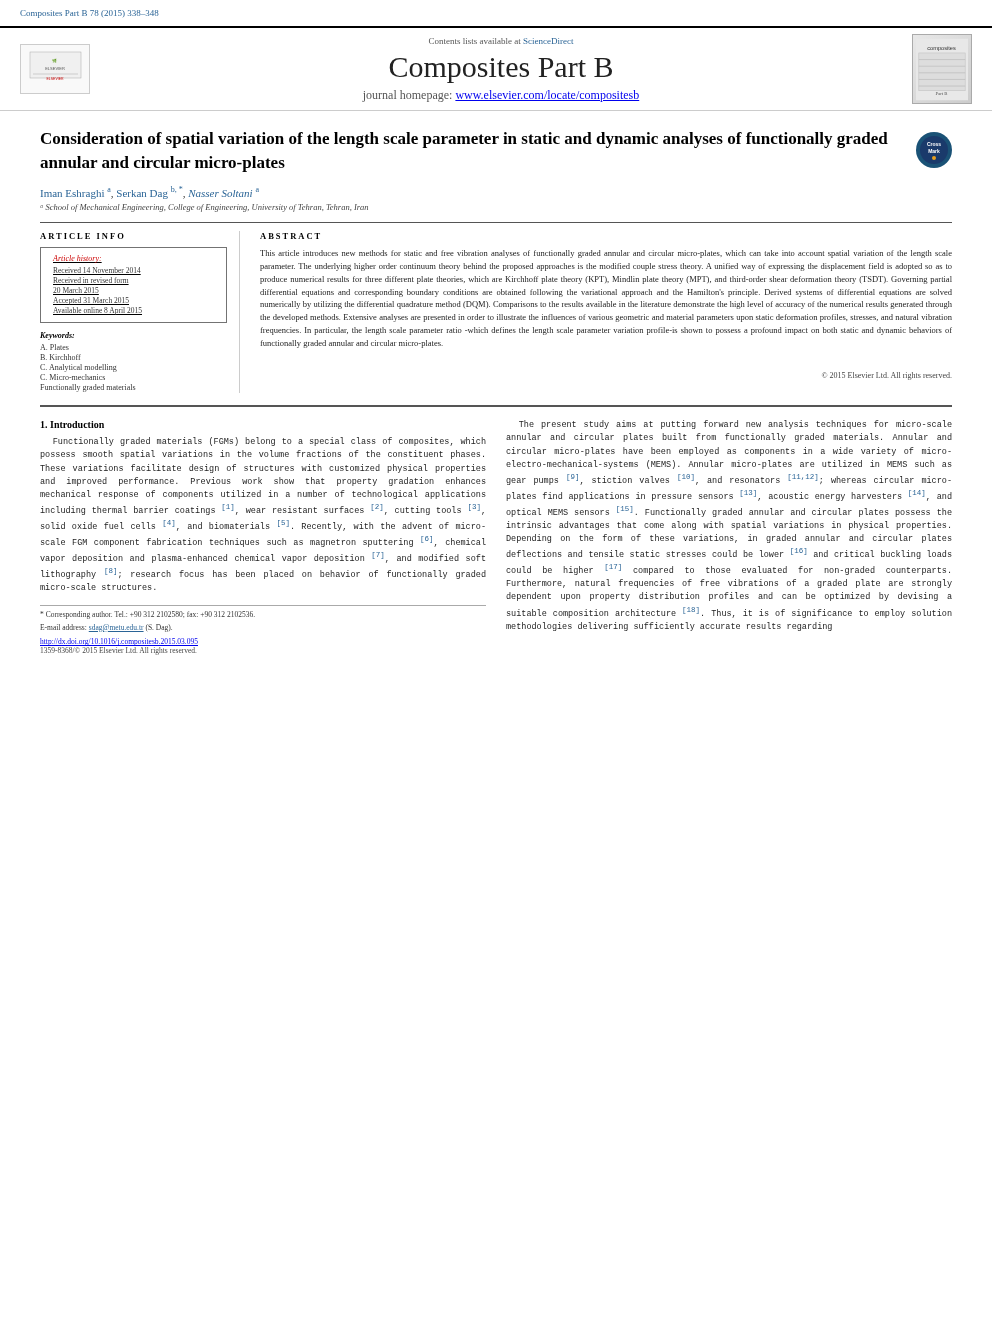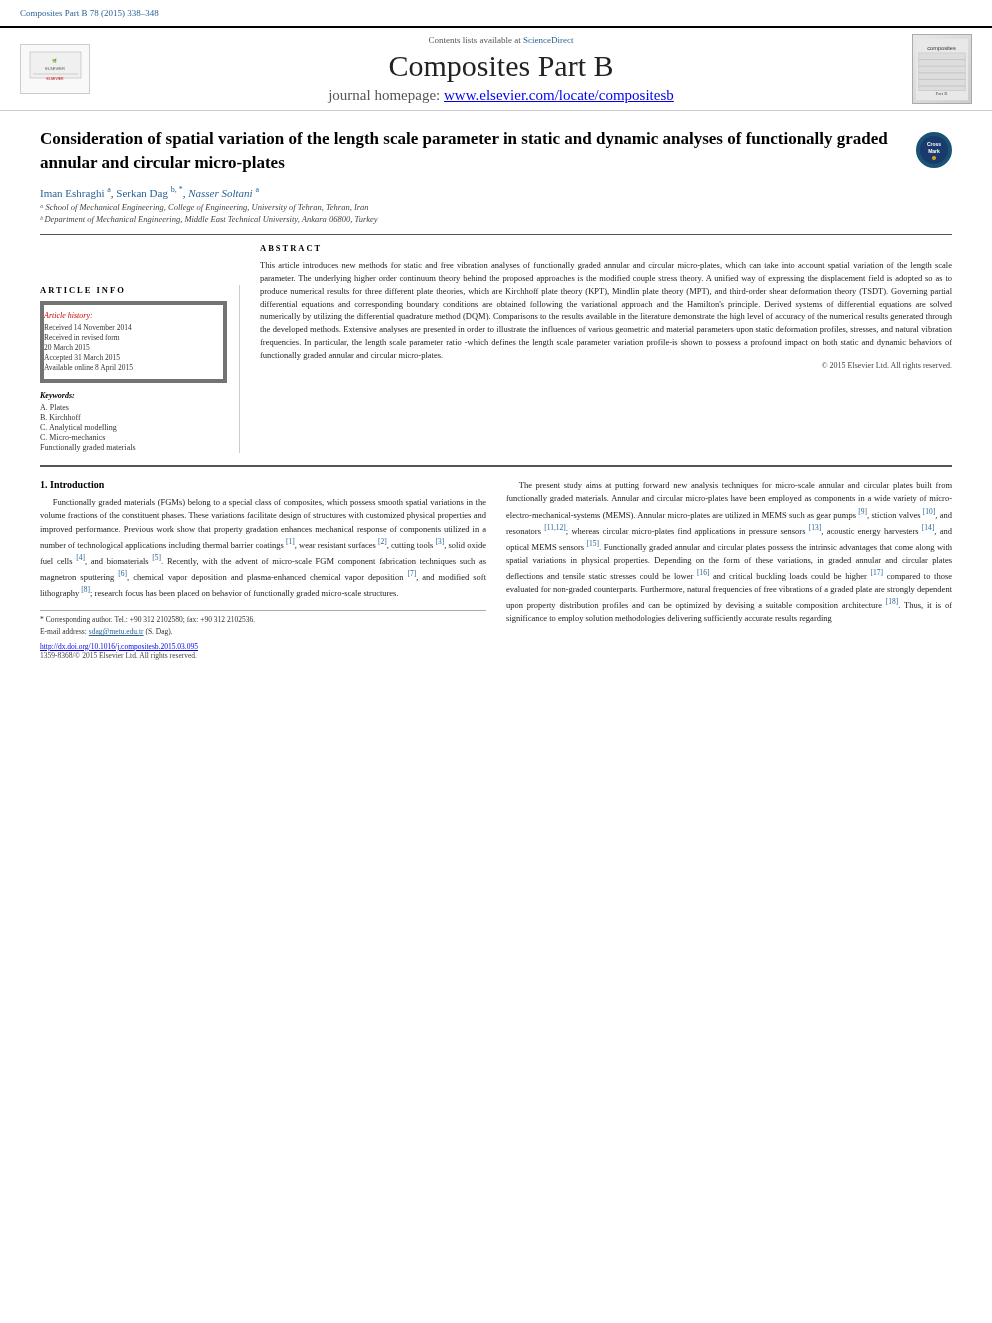--- a/index.html
+++ b/index.html
@@ -56,21 +56,21 @@
       color: #2a6496;
       text-decoration: none;
     }
     .journal-name-header {
       font-size: 30px;
       font-weight: normal;
       color: #222;
       margin: 4px 0;
     }
     .journal-homepage {
-      font-size: 15px;
+      font-size: 12px;
       color: #555;
       margin-top: 2px;
     }
     .composites-thumb {
       width: 60px;
       height: 70px;
       background: linear-gradient(135deg, #e8e8e8, #ccc);
       border: 1px solid #aaa;
       display: flex;
       align-items: center;
@@ -131,38 +131,38 @@
       gap: 20px;
       margin-top: 8px;
       border-top: 1px solid #555;
       padding-top: 8px;
     }
     .left-col {
       width: 200px;
       flex-shrink: 0;
       border-right: 1px solid #ccc;
       padding-right: 12px;
-      margin-top: 42px;
     }
     .right-col {
       flex: 1;
     }
     .section-label {
       font-size: 8.5px;
       letter-spacing: 2px;
       font-weight: bold;
       color: #000;
       margin-bottom: 6px;
       font-style: normal;
       font-variant: small-caps;
     }
     .history-box {
-      border: 4px solid #737373;
-      padding: 6px 0;
+      border: 1px solid #737373;
+      padding: 6px 12px;
       margin-bottom: 8px;
+      text-decoration: underline;
     }
     .history-title {
       font-size: 8px;
       font-style: italic;
       color: #c00;
       margin-bottom: 3px;
     }
     .history-item {
       font-size: 7.5px;
       color: #333;
@@ -184,21 +184,21 @@
     }
     .abstract-text {
       font-size: 8.5px;
       line-height: 1.5;
       color: #222;
       text-align: justify;
     }
     .copyright-line {
       font-size: 8px;
       text-align: right;
-      margin-top: 0;
+      margin-top: 22px;
       color: #444;
     }
     .body-separator {
       border: none;
       border-top: 2px solid #555;
       margin: 12px 0;
     }
     .body-two-col {
       display: flex;
       gap: 20px;
@@ -214,20 +214,21 @@
       font-size: 10px;
       font-weight: bold;
       margin-bottom: 6px;
       color: #000;
     }
     .body-text {
       font-size: 8.5px;
       line-height: 1.55;
       text-align: justify;
       color: #222;
+      font-family: Liberation Mono, monospace;
     }
     .body-text .ref {
       color: #2a6496;
       font-size: 7.5px;
       vertical-align: super;
     }
     .footnote-area {
       border-top: 1px solid #aaa;
       margin-top: 10px;
       padding-top: 4px;
@@ -315,21 +316,20 @@
     <span style="color:#2a6496;">Iman Eshraghi</span>
     <sup> a</sup>,
     <span style="color:#2a6496;">Serkan Dag</span>
     <sup> b, *</sup>,
     <span style="color:#2a6496;font-style:italic;">Nasser Soltani</span>
     <sup> a</sup>
   </div>
 
   <div class="affiliations">
     <p>ᵃ School of Mechanical Engineering, College of Engineering, University of Tehran, Tehran, Iran</p>
-    <p>ᵇ Department of Mechanical Engineering, Middle East Technical University, Ankara 06800, Turkey</p>
   </div>
 
   <div class="two-col">
 
     <div class="left-col">
       <div class="section-label">ARTICLE INFO</div>
 
       <div class="history-box">
         <div class="history-title">Article history:</div>
         <div class="history-item">Received 14 November 2014</div>

